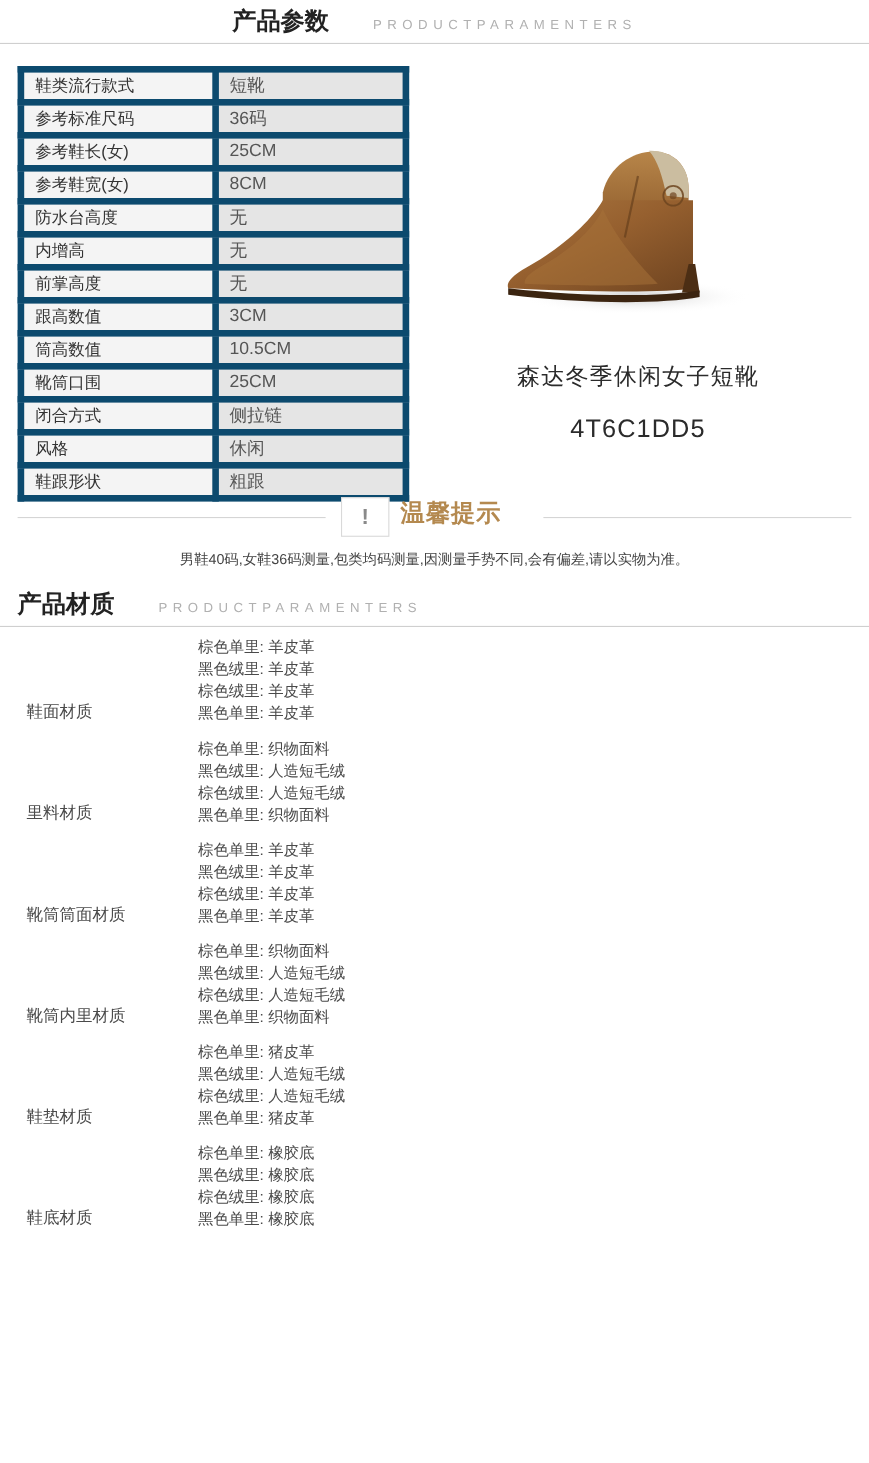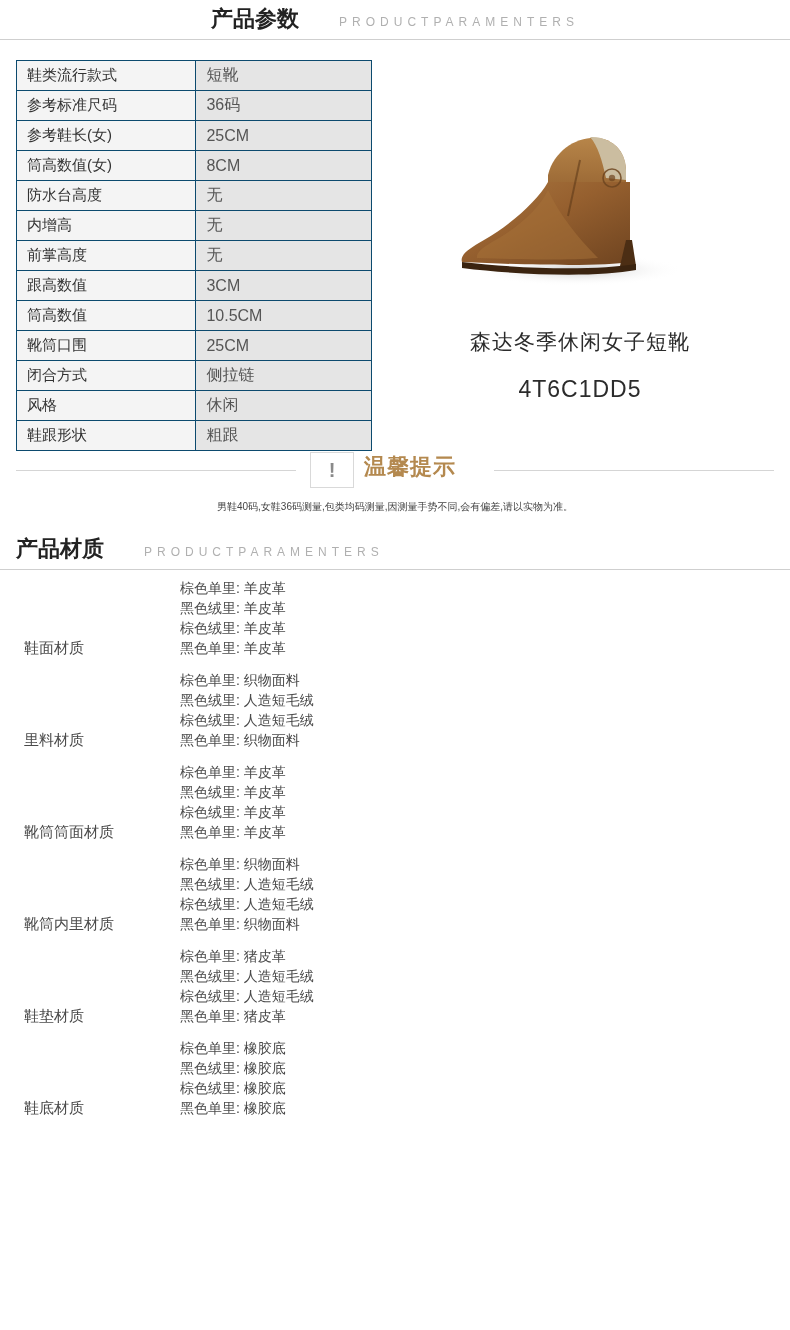--- a/index.html
+++ b/index.html
@@ -47,21 +47,21 @@
   
   .param-table {
     position: absolute;
     left: 16px;
     top: 60px;
     width: 356px;
     border-collapse: collapse;
   }
   .param-table tr { height: 30px; }
   .param-table td {
-    border: 1px solid #0c4a6e;
+    border: 6px solid #0c4a6e;
     font-size: 15px;
     color: #444;
     padding: 0 0 0 10px;
     vertical-align: middle;
     height: 30px;
     box-sizing: border-box;
   }
   .param-table td.k {
     width: 180px;
     background: #f4f4f4;
@@ -142,21 +142,21 @@
     position: absolute;
     left: 364px;
     top: 4px;
     font-size: 22px;
     color: #b4894f;
     font-weight: bold;
     letter-spacing: 1px;
   }
   .tips-text {
     margin-top: 12px;
-    font-size: 10px;
+    font-size: 13px;
     color: #444;
     letter-spacing: 0px;
   }
 
   
   .material-list {
     position: absolute;
     left: 0;
     top: 578px;
     width: 790px;
@@ -201,21 +201,21 @@
       </tr>
       <tr>
         <td class="k">参考标准尺码</td>
         <td class="v">36码</td>
       </tr>
       <tr>
         <td class="k">参考鞋长(女)</td>
         <td class="v">25CM</td>
       </tr>
       <tr>
-        <td class="k">筒高数值(女)</td>
+        <td class="k">参考鞋宽(女)</td>
         <td class="v">8CM</td>
       </tr>
       <tr>
         <td class="k">防水台高度</td>
         <td class="v">无</td>
       </tr>
       <tr>
         <td class="k">内增高</td>
         <td class="v">无</td>
       </tr>

